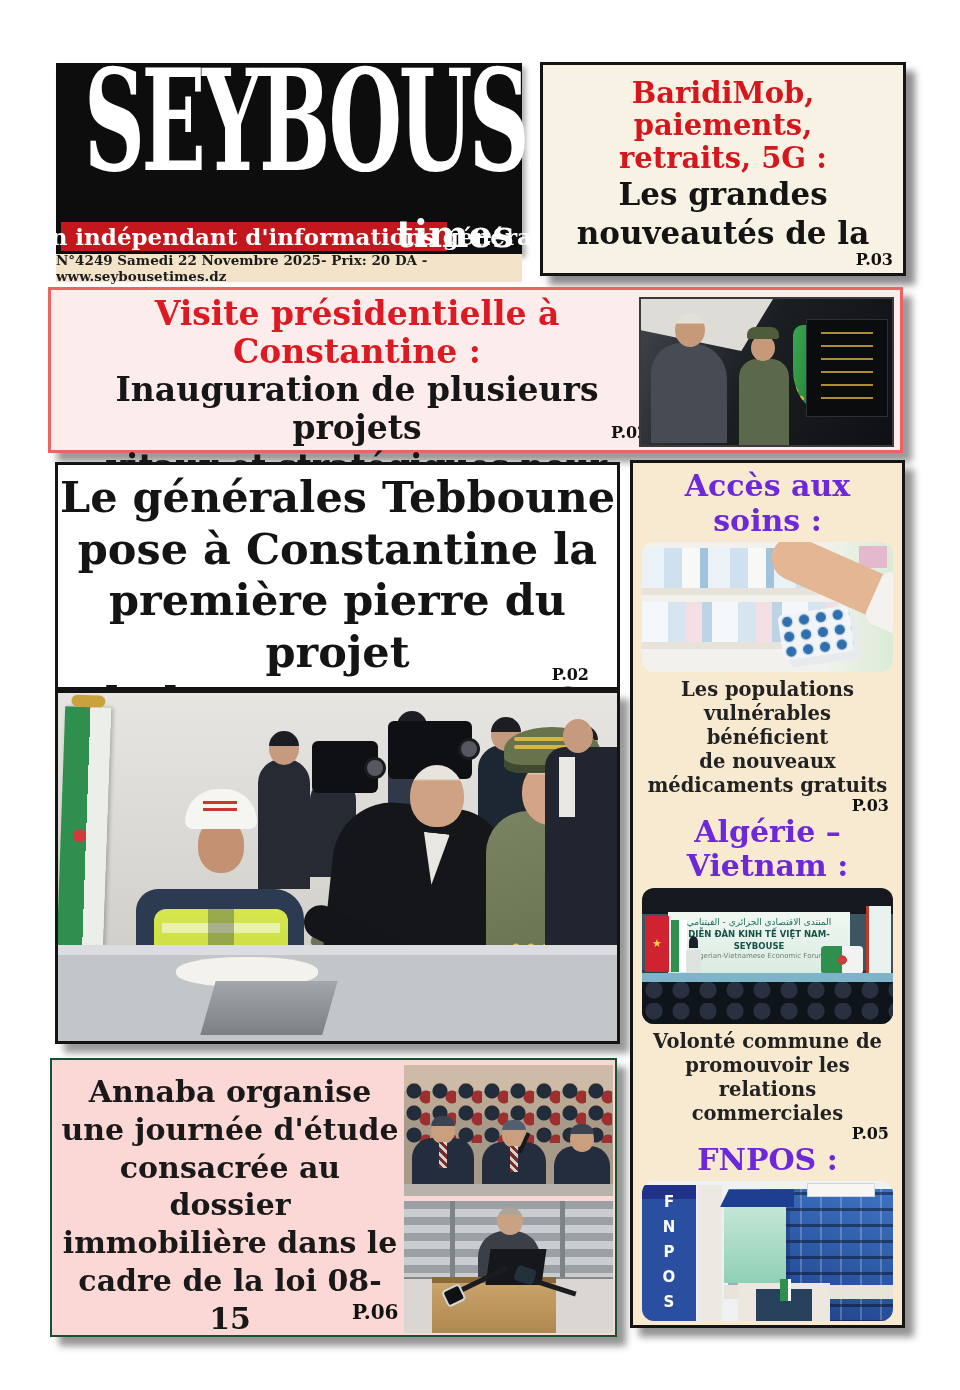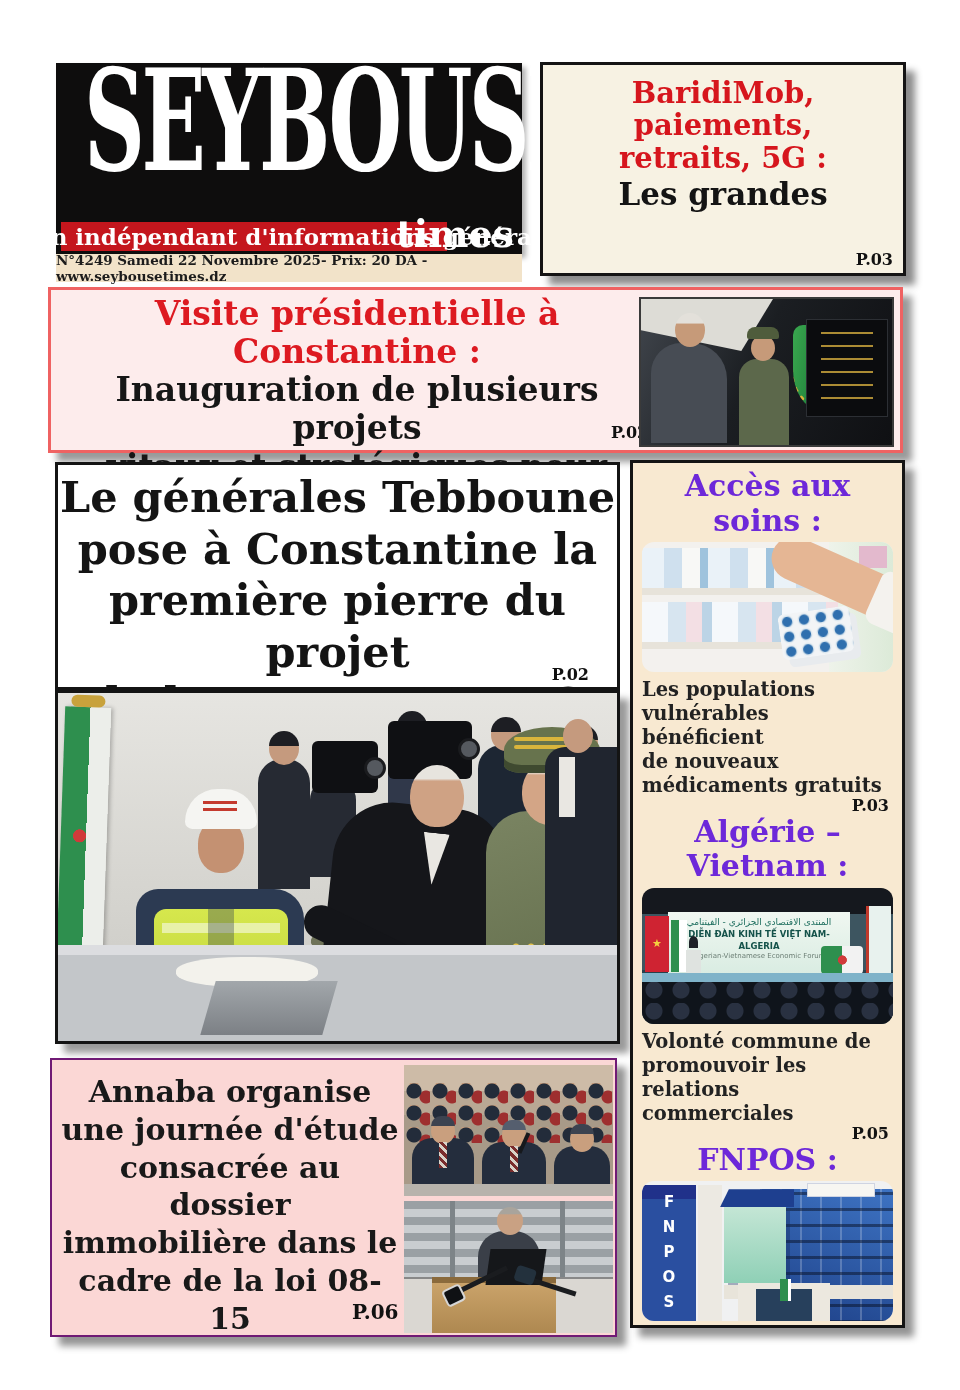--- a/index.html
+++ b/index.html
@@ -107,21 +107,21 @@
   .marble::before{content:"";position:absolute;left:118px;top:12px;width:142px;height:30px;border-radius:46%;background:#f3f2ec;}
   .hole{position:absolute;left:150px;bottom:6px;width:122px;height:54px;transform:skewX(-16deg);
         background:linear-gradient(180deg,#a2a7ab,#7c8085);}
 
   
   .right-col{position:absolute;left:630px;top:460px;width:275px;height:868px;background:#f8e9d1;
              border:3px solid #141414;box-shadow:9px 9px 7px rgba(0,0,0,.42);box-sizing:border-box;
              padding:6px 9px;overflow:hidden;}
   .rc-header{text-align:center;font-weight:bold;font-size:30px;color:#6d28d9;line-height:1.15;}
   .rc-photo{position:relative;width:100%;height:130px;border-radius:12px;overflow:hidden;margin:4px 0 6px;}
-  .rc-text{text-align:left;font-weight:bold;font-size:19.5px;line-height:1.23;color:#222;}
+  .rc-text{text-align:center;font-weight:bold;font-size:19.5px;line-height:1.23;color:#222;}
   .rc-ref{text-align:right;font-weight:bold;font-size:16px;padding-right:4px;margin-top:-2px;}
   .rc-gap{}
 
   
   .ph-bg{position:absolute;inset:0;background:#f3f1ee;}
   .ph-wall{position:absolute;right:0;top:0;width:64px;height:100%;background:linear-gradient(90deg,#eef3ea,#dcead8);}
   .ph-wall::before{content:"";position:absolute;right:6px;top:4px;width:28px;height:22px;background:#e3b9cd;}
   .ph-shelf{position:absolute;left:0;height:40px;border-bottom:7px solid #e7e3da;}
   .ph-shelf.s1{top:6px;width:180px;background:repeating-linear-gradient(90deg,#eaf2f8 0 22px,#cfe0ee 22px 40px,#f8f8f6 40px 58px,#9fc3dd 58px 66px);}
   .ph-shelf.s2{top:60px;width:196px;background:repeating-linear-gradient(90deg,#f5f8fb 0 26px,#d7e5f0 26px 44px,#f3dfe4 44px 60px,#bcd4e6 60px 70px);}
@@ -170,21 +170,21 @@
   .fn-canopy::before{content:"";position:absolute;left:-4px;top:-18px;width:74px;height:18px;background:#1e3f8f;
              clip-path:polygon(0 100%,12% 0,100% 0,100% 100%);}
   .fn-beam{position:absolute;left:82px;top:104px;width:177px;height:14px;background:#e8e4da;}
   .fn-entrance{position:absolute;left:96px;bottom:0;width:92px;height:38px;background:#ece8df;}
   .fn-entrance::before{content:"";position:absolute;left:18px;top:6px;width:56px;height:32px;background:#27405c;}
   .fn-entrance::after{content:"";position:absolute;left:42px;top:-4px;width:8px;height:22px;background:#2e8f4e;border-right:3px solid #fff;}
   .fn-sign{position:absolute;right:18px;top:2px;width:66px;height:12px;background:#f7f6f2;border:1px solid #cfd4e2;}
 
   
   .annaba{position:absolute;left:50px;top:1058px;width:567px;height:279px;background:#fbd7d5;
-          border:2px solid #701a75;box-shadow:9px 9px 7px rgba(0,0,0,.42);box-sizing:border-box;}
+          border:2px solid #14532d;box-shadow:9px 9px 7px rgba(0,0,0,.42);box-sizing:border-box;}
   .annaba-text{position:absolute;left:6px;top:13px;width:344px;text-align:center;}
   .annaba-line{font-weight:bold;font-size:30px;line-height:1.26;color:#191919;}
   .annaba .pref{left:300px;top:240px;font-size:20px;}
   .an-photo{position:absolute;left:352px;width:209px;overflow:hidden;background:#888;}
   .an-photo.p1{top:5px;height:131px;}
   .an-photo.p2{top:141px;height:132px;}
 
   
   .au-bg{position:absolute;inset:0;background:linear-gradient(180deg,#cdbba7 0 26px,#b9a894 26px 50px,#a89a88 50px 100%);}
   .au-rows{position:absolute;left:0;top:18px;width:100%;height:60px;
@@ -230,20 +230,21 @@
       </div>
       <div class="masthead-times">times</div>
     </div>
     <div class="date-bar">N°4249 Samedi 22 Novembre 2025- Prix: 20 DA - www.seybousetimes.dz</div>
   </header>
 
   <section class="post-box">
     <div class="post-kicker">BaridiMob, paiements,</div>
     <div class="post-kicker">retraits, 5G :</div>
     <div class="post-title">Les grandes</div>
+    <div class="post-title">nouveautés de la</div>
     <div class="pref" style="right:10px;bottom:4px;">P.03</div>
   </section>
 
   <section class="banner">
     <div class="banner-text">
       <div class="banner-kicker">Visite présidentielle à Constantine :</div>
       <div class="banner-line">Inauguration de plusieurs projets</div>
       <div class="banner-line">vitaux et stratégiques pour</div>
       <div class="banner-line">accélérer le développement</div>
     </div>
@@ -311,21 +312,21 @@
     <div class="rc-text">vulnérables bénéficient</div>
     <div class="rc-text">de nouveaux</div>
     <div class="rc-text">médicaments gratuits</div>
     <div class="rc-ref">P.03</div>
 
     <div class="rc-header rc-gap">Algérie – Vietnam :</div>
     <figure class="rc-photo" style="margin:4px 0 6px;height:136px;">
       <div class="fo-bg"></div>
       <div class="fo-screen">
         <div class="fo-ar">المنتدى الاقتصادي الجزائري - الفيتنامي</div>
-        <div class="fo-vn">DIỄN ĐÀN KINH TẾ VIỆT NAM- ALGERIA</div>
+        <div class="fo-vn">DIỄN ĐÀN KINH TẾ VIỆT NAM- SEYBOUSE</div>
         <div class="fo-en">Algerian-Vietnamese Economic Forum</div>
       </div>
       <div class="fo-vnflag">★</div>
       <div class="fo-dzflag"></div>
       <div class="fo-podium"></div>
       <div class="fo-dzscreen"></div>
       <div class="fo-sideb"></div>
       <div class="fo-carpet"></div>
       <div class="fo-crowd"></div>
     </figure>

